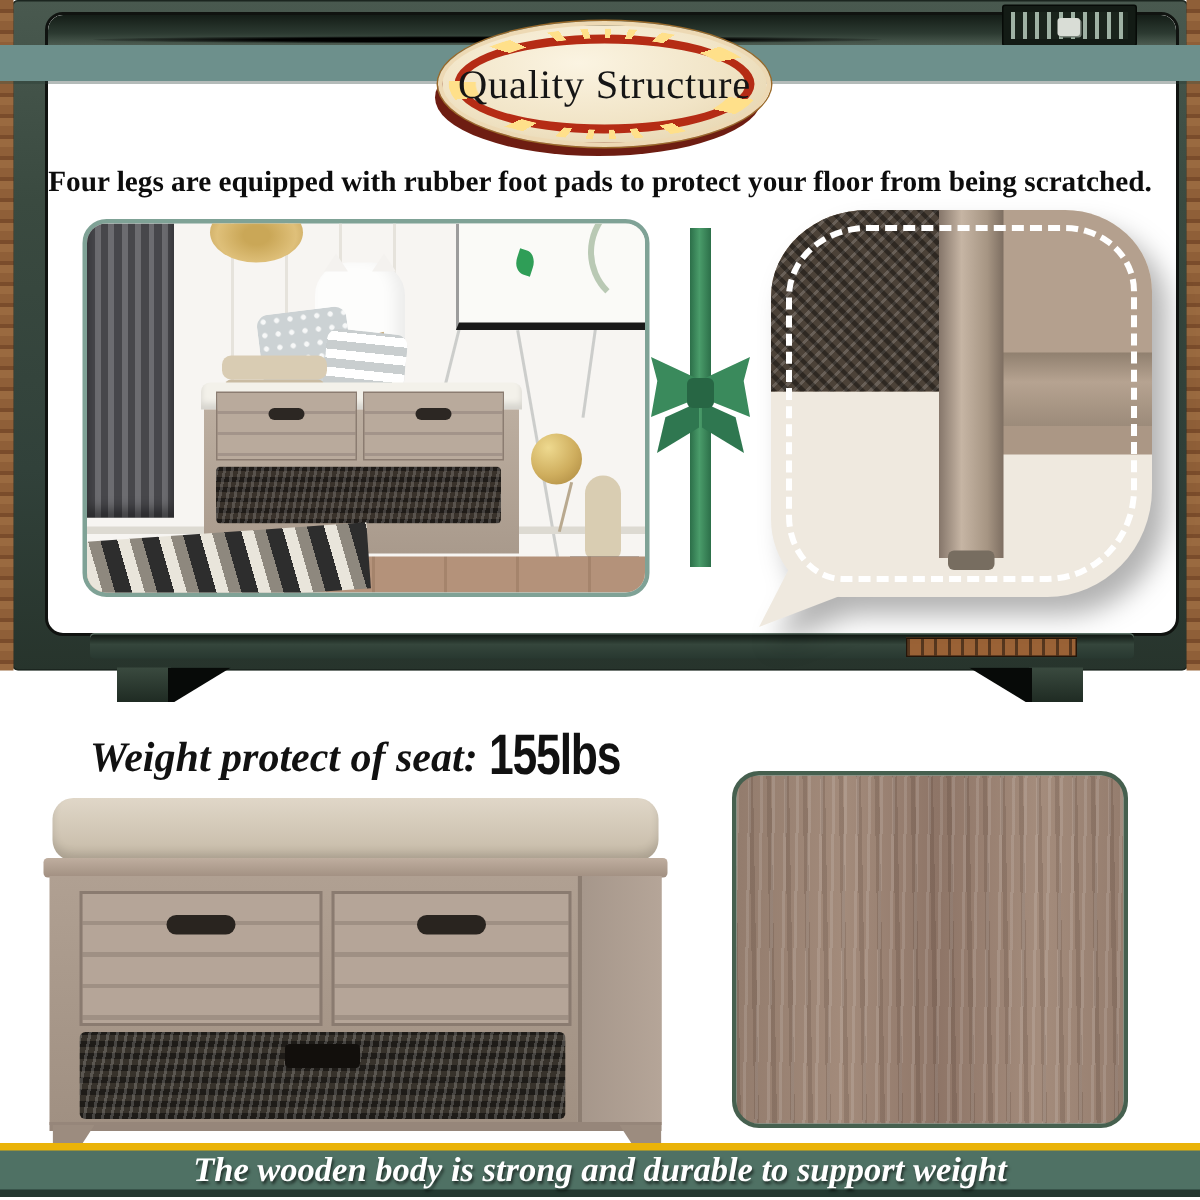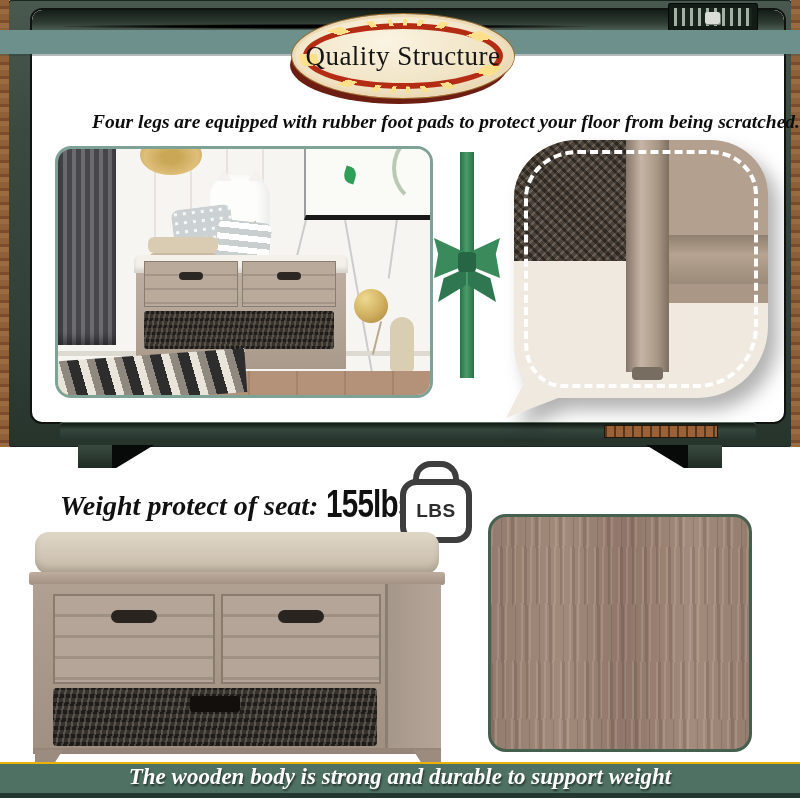--- a/index.html
+++ b/index.html
@@ -52,21 +52,21 @@
     display:flex;align-items:center;justify-content:center;}
   .badge-ring{position:absolute;left:8px;top:6px;right:8px;bottom:6px;border-radius:50%;
     border:6px solid #b52c15;}
   .badge-lights{position:absolute;left:4px;top:2px;right:4px;bottom:2px;border-radius:50%;
     background:repeating-conic-gradient(#ffe08a 0deg 7deg,transparent 7deg 24deg);
     -webkit-mask:radial-gradient(closest-side,transparent 82%,#000 83%);
             mask:radial-gradient(closest-side,transparent 82%,#000 83%);}
   .badge-label{position:relative;font-size:27px;color:#151515;letter-spacing:.5px;}
 
   
-  .headline{left:0;top:111px;width:800px;text-align:right;font-style:italic;font-weight:bold;
+  .headline{left:0;top:111px;width:800px;text-align:center;font-weight:bold;
     font-size:19.5px;color:#0d0d0d;}
 
   
   .lifestyle{left:55px;top:146px;width:372px;height:246px;border:3px solid #7fa296;
     border-radius:16px;overflow:hidden;background:#f7f5f2;}
   .marble-vein{position:absolute;background:#b9bcba;opacity:.7;}
   .wall-line{position:absolute;top:0;width:2px;height:210px;background:#e6e3dc;}
   .radiator{position:absolute;left:0;top:0;width:58px;height:196px;
     background:repeating-linear-gradient(90deg,#47474b 0 5px,#6c6c70 5px 9px);
     box-shadow:inset 0 -6px 8px rgba(0,0,0,.4);}
@@ -203,22 +203,22 @@
   .wood-swatch{left:488px;top:514px;width:258px;height:232px;border-radius:18px;
     border:3px solid #46604f;
     background:linear-gradient(90deg,#937c6d 0%,#a38b7b 28%,#8e7567 52%,#a48c7c 78%,#957d6e 100%);
     background-blend-mode:normal;overflow:hidden;}
   .wood-grain{position:absolute;inset:0;
     background-image:repeating-linear-gradient(91deg,rgba(255,255,255,.12) 0 2px,transparent 2px 8px),
       repeating-linear-gradient(89deg,rgba(55,35,25,.16) 0 3px,transparent 3px 12px);}
 
   
   .footer-banner{left:0;top:762px;width:800px;height:36px;background:#4f7164;
-    border-top:2px solid #eab308;border-bottom:5px solid #233830;box-sizing:border-box;
-    display:flex;align-items:flex-start;justify-content:center;}
+    border-top:5px solid #eab308;border-bottom:5px solid #233830;box-sizing:border-box;
+    display:flex;align-items:center;justify-content:center;}
   .footer-text{font-style:italic;font-weight:bold;font-size:23px;color:#ffffff;
     text-shadow:1px 2px 2px rgba(0,0,0,.55);}
 </style>
 </head>
 <body>
 
 <div id="canvas">
 
   <div class="abs tv-frame">
     <div class="abs tv-screen">
@@ -321,24 +321,20 @@
       <div class="bb-footpad"></div>
       <div class="bb-stitch"></div>
     </div>
   </div>
 
   <div class="abs weight-row">
     <div class="weight-text">
       <span class="weight-label">Weight protect of seat:</span>
       <span class="weight-value">155lbs</span>
     </div>
-    <div class="kettlebell">
-      <div class="kb-handle"></div>
-      <div class="kb-body">LBS</div>
-    </div>
   </div>
 
   <div class="abs product">
     <div class="pr-cushion"></div>
     <div class="pr-seatboard"></div>
     <div class="pr-body">
       <div class="pr-rightpanel"></div>
       <div class="pr-drawer d1">
           <div class="pr-handle"></div>
         </div>

